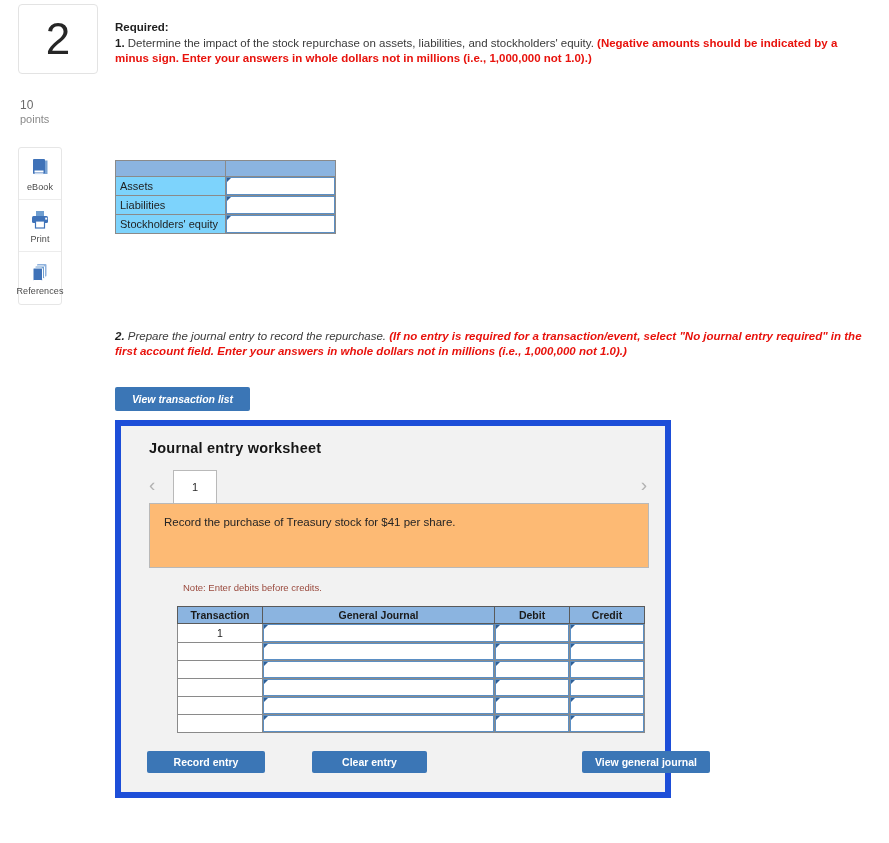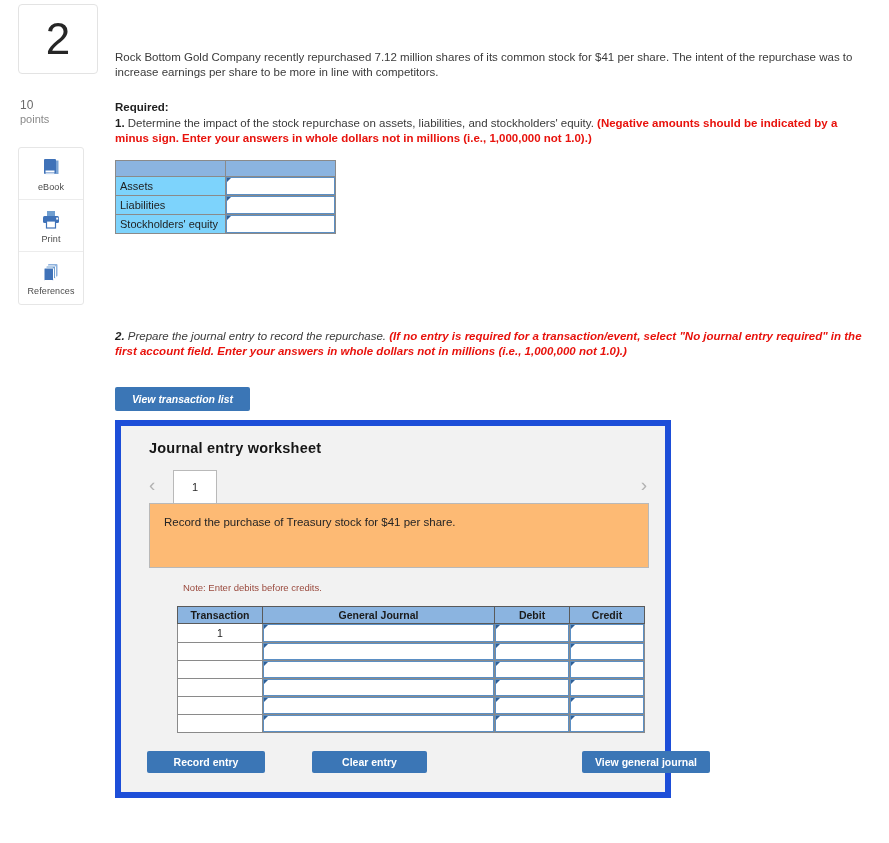--- a/index.html
+++ b/index.html
@@ -21,21 +21,21 @@
     background: #fff;
     display: flex; align-items: center; justify-content: center;
   }
   .qnum { font-size: 44px; line-height: 1; color: #262626; font-weight: 400; }
   .points { margin-top: 24px; padding-left: 2px; }
   .points .val { font-size: 12px; color: #6a6a6a; line-height: 14px; }
   .points .lbl { font-size: 11px; color: #8a8a8a; line-height: 14px; }
 
   .toolbox {
     margin-top: 21px;
-    width: 66px;
+    width: 44px;
     border: 1px solid #e6e6e6; border-radius: 3px;
     background: #fff;
   }
   .tool {
     height: 52px;
     border-bottom: 1px solid #ececec;
     display: flex; flex-direction: column;
     align-items: center; justify-content: center;
     cursor: pointer;
   }
@@ -200,21 +200,20 @@
             <rect x="4" y="5" width="9.5" height="12.5" rx="1" fill="#3f72b8" stroke="#ffffff" stroke-width="1"></rect>
           </svg>
         </span>
         <span class="tlabel">References</span>
       </div>
     </div>
   </div>
 
   <div class="main">
 
-    <div class="stem">Rock Bottom Gold Company recently repurchased 7.12 million shares of its common stock for $41 per share. The intent of the repurchase was to increase earnings per share to be more in line with competitors.</div>
 
     <div class="req-block">
       <div class="req-head">Required:</div>
       <div class="req-line"><b class="num">1.</b><span> Determine the impact of the stock repurchase on assets, liabilities, and stockholders' equity. </span><span class="red-bold">(Negative amounts should be indicated by a minus sign. Enter your answers in whole dollars not in millions (i.e., 1,000,000 not 1.0).)</span></div>
     </div>
 
     <table class="impact">
       <tbody>
           <tr>
         <td class="hd c1"></td>

